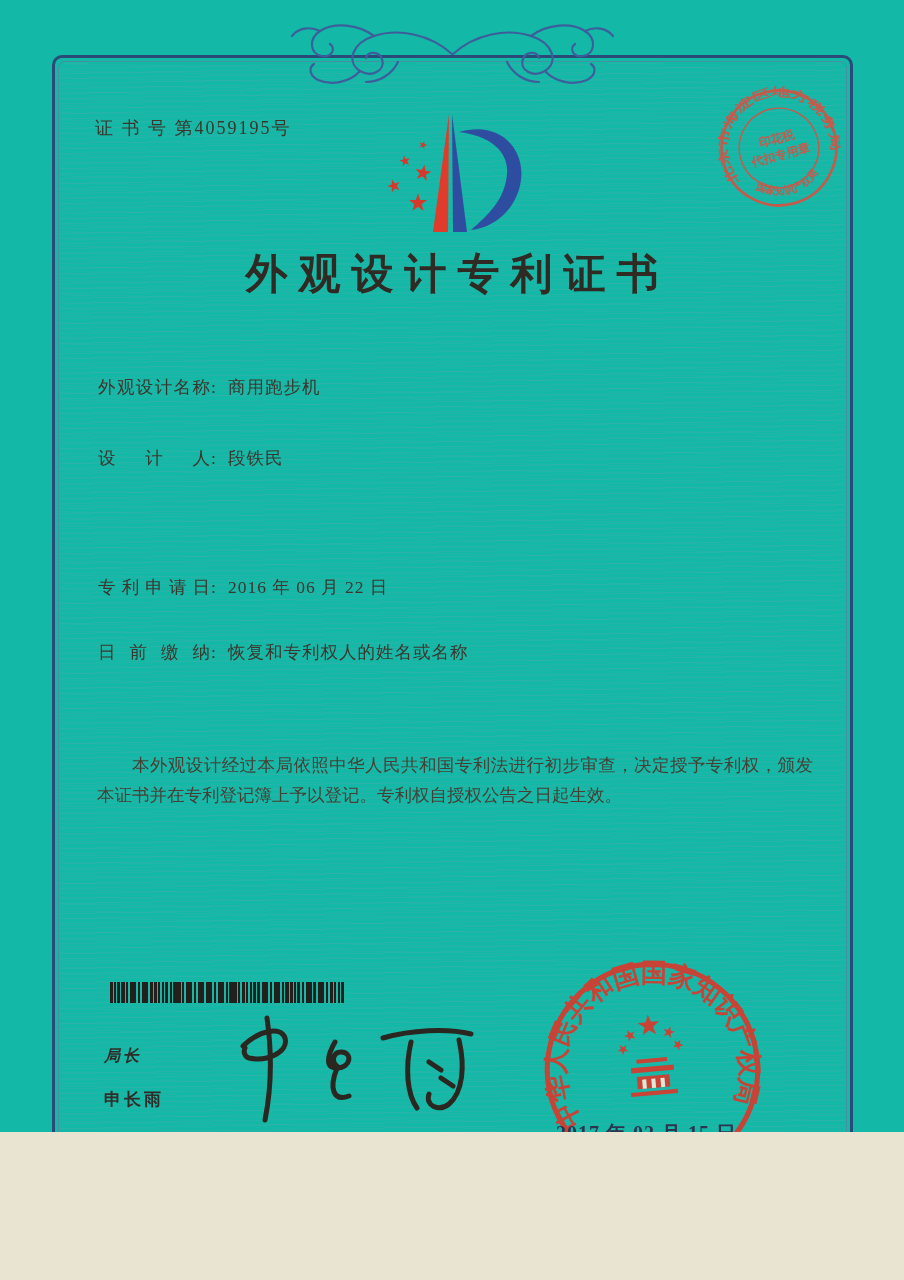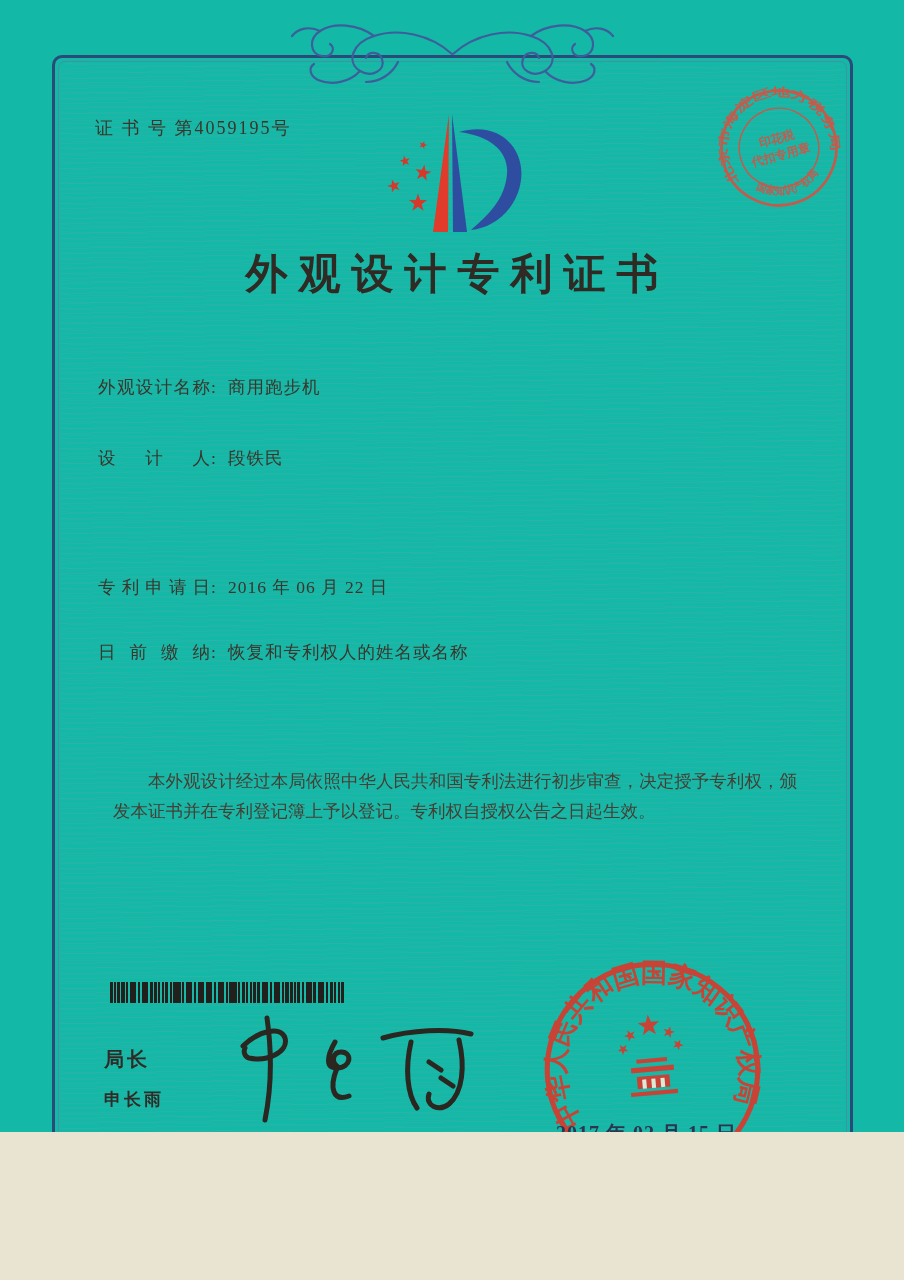--- a/index.html
+++ b/index.html
@@ -16,28 +16,28 @@
   .abs{position:absolute;}
   .cert-number{left:95px;top:116px;font-size:18px;letter-spacing:2px;color:#3a362c;}
   .title{left:0;right:0;top:246px;text-align:center;font-size:42px;font-weight:bold;
          letter-spacing:11px;text-indent:11px;color:#2f2b24;}
   .frow{position:absolute;left:98px;font-size:17.5px;color:#3b362d;white-space:nowrap;}
   .flabel{display:inline-block;width:112px;text-align:justify;text-align-last:justify;}
   .fcolon{display:inline-block;margin:0 12px 0 1px;}
   .fvalue{letter-spacing:1px;}
   .bodytext{left:95px;top:748px;width:720px;font-size:17.5px;line-height:30px;
             text-align:justify;color:#453f34;}
-  .bodytext p{margin:18px;text-indent:2em;}
+  .bodytext p{margin:2px;text-indent:2em;}
   .barcode{left:110px;top:982px;width:236px;height:21px;
       background:
         repeating-linear-gradient(90deg,#22201d 0 2px,transparent 2px 4px),
         repeating-linear-gradient(90deg,#22201d 0 1px,transparent 1px 7px),
         repeating-linear-gradient(90deg,#22201d 0 3px,transparent 3px 11px);}
-  .signer-title{left:104px;top:1046px;font-size:20px;font-weight:bold;color:#2f2b26;
-        font-family:"Liberation Sans","DejaVu Sans",sans-serif;letter-spacing:3px;}
+  .signer-title{left:104px;top:1046px;font-size:16px;font-weight:bold;color:#2f2b26;
+        font-family:"Liberation Sans","DejaVu Sans",sans-serif;letter-spacing:3px;font-style:italic;}
   .signer-name{left:104px;top:1088px;font-size:17px;font-weight:bold;color:#2f2b26;
         font-family:Liberation Sans, sans-serif;letter-spacing:3px;}
   .seal-date{left:556px;top:1120px;font-size:20px;font-weight:bold;color:#2b3550;
         letter-spacing:1px;z-index:6;}
   .footer{left:0;right:0;top:1186px;text-align:center;font-size:15.5px;color:#3a362c;letter-spacing:2px;}
   svg{display:block;}
 </style>
 </head>
 <body>
 

